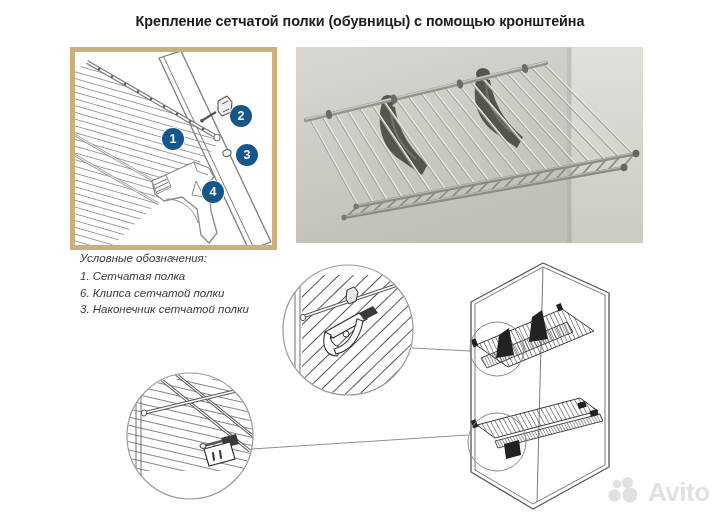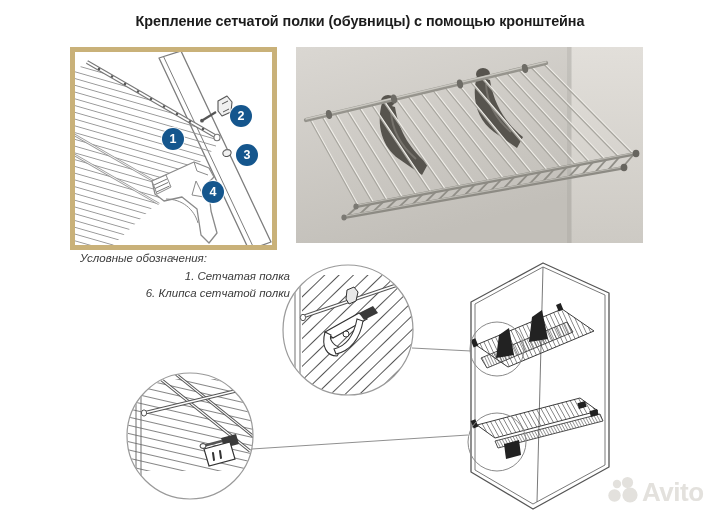--- a/index.html
+++ b/index.html
@@ -9,23 +9,23 @@
   #page-title{left:0;top:12px;width:720px;text-align:center;font-size:15.5px;font-weight:bold;
     color:#1c1c1c;transform:scaleX(.93);letter-spacing:-.1px;}
   #diagram-box{left:70px;top:47px;width:197px;height:193px;border:5px solid #c9b179;background:#fff;}
   #diagram-box svg{position:absolute;left:0;top:0;}
   .callout{position:absolute;width:22px;height:22px;border-radius:50%;background:#15568d;
     color:#fff;font-size:12.5px;font-weight:bold;display:flex;align-items:center;justify-content:center;
     box-shadow:0 0 0 1px rgba(255,255,255,.85);}
   #photo-box{left:296px;top:47px;width:347px;height:196px;}
   #legend{left:80px;top:252px;width:210px;font-size:11.5px;color:#3b3b3b;font-style:italic;}
   #legend .legend-heading{margin-bottom:6px;}
-  #legend .legend-item{margin-bottom:4.5px;text-align:right;}
+  #legend .legend-item{margin-bottom:4.5px;}
   #bottom-drawing{left:100px;top:255px;width:620px;height:265px;}
-  #watermark{left:606px;top:472px;width:112px;height:40px;display:flex;align-items:center;gap:2px;}
+  #watermark{left:606px;top:472px;width:112px;height:40px;display:flex;align-items:center;gap:8px;}
   #watermark .wm-text{font-size:26px;font-weight:bold;color:#e3e1dd;letter-spacing:-.5px;}
 </style>
 </head>
 <body>
 
 <div class="abs" id="page-title">Крепление сетчатой полки (обувницы) с помощью кронштейна</div>
 
 <div class="abs" id="diagram-box">
   <svg width="197" height="193" viewBox="0 0 197 193">
     <defs>
@@ -210,20 +210,21 @@
     <ellipse cx="60" cy="159.5" rx="2.6" ry="3" fill="#7b7973"></ellipse>
     <ellipse cx="48" cy="170.5" rx="2.6" ry="3" fill="#7b7973"></ellipse>
   </g>
 </svg>
 </div>
 
 <div class="abs" id="legend">
   <div class="legend-heading">Условные обозначения:</div>
   <div class="legend-item">1. Сетчатая полка</div>
   <div class="legend-item">6. Клипса сетчатой полки</div>
+  <div class="legend-item">3. Наконечник сетчатой полки</div>
 </div>
 
 <div class="abs" id="bottom-drawing">
 <svg width="620" height="265" viewBox="0 0 620 265">
   <defs>
     <pattern id="B-hatchTop" width="4.2" height="8" patternUnits="userSpaceOnUse" patternTransform="rotate(-25)">
       <line x1="0" y1="0" x2="0" y2="8" stroke="#3c3c3c" stroke-width="1.1"></line>
     </pattern>
     <pattern id="B-hatchTopD" width="2.7" height="8" patternUnits="userSpaceOnUse" patternTransform="rotate(-25)">
       <line x1="0" y1="0" x2="0" y2="8" stroke="#3c3c3c" stroke-width="1"></line>

